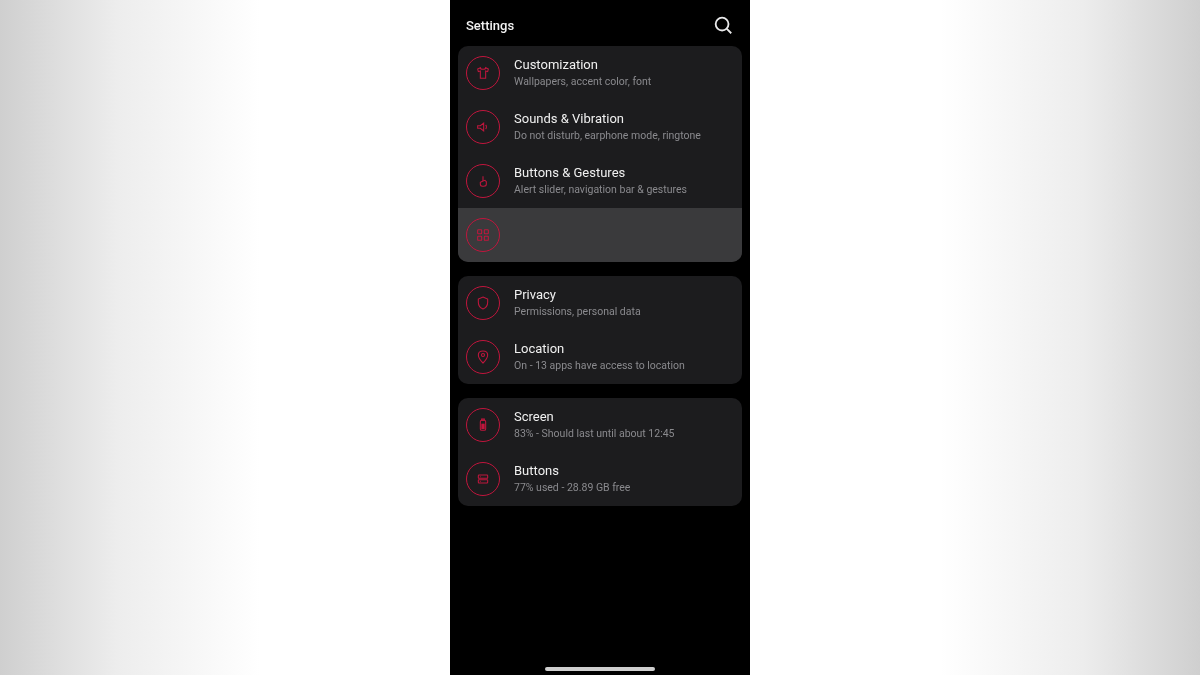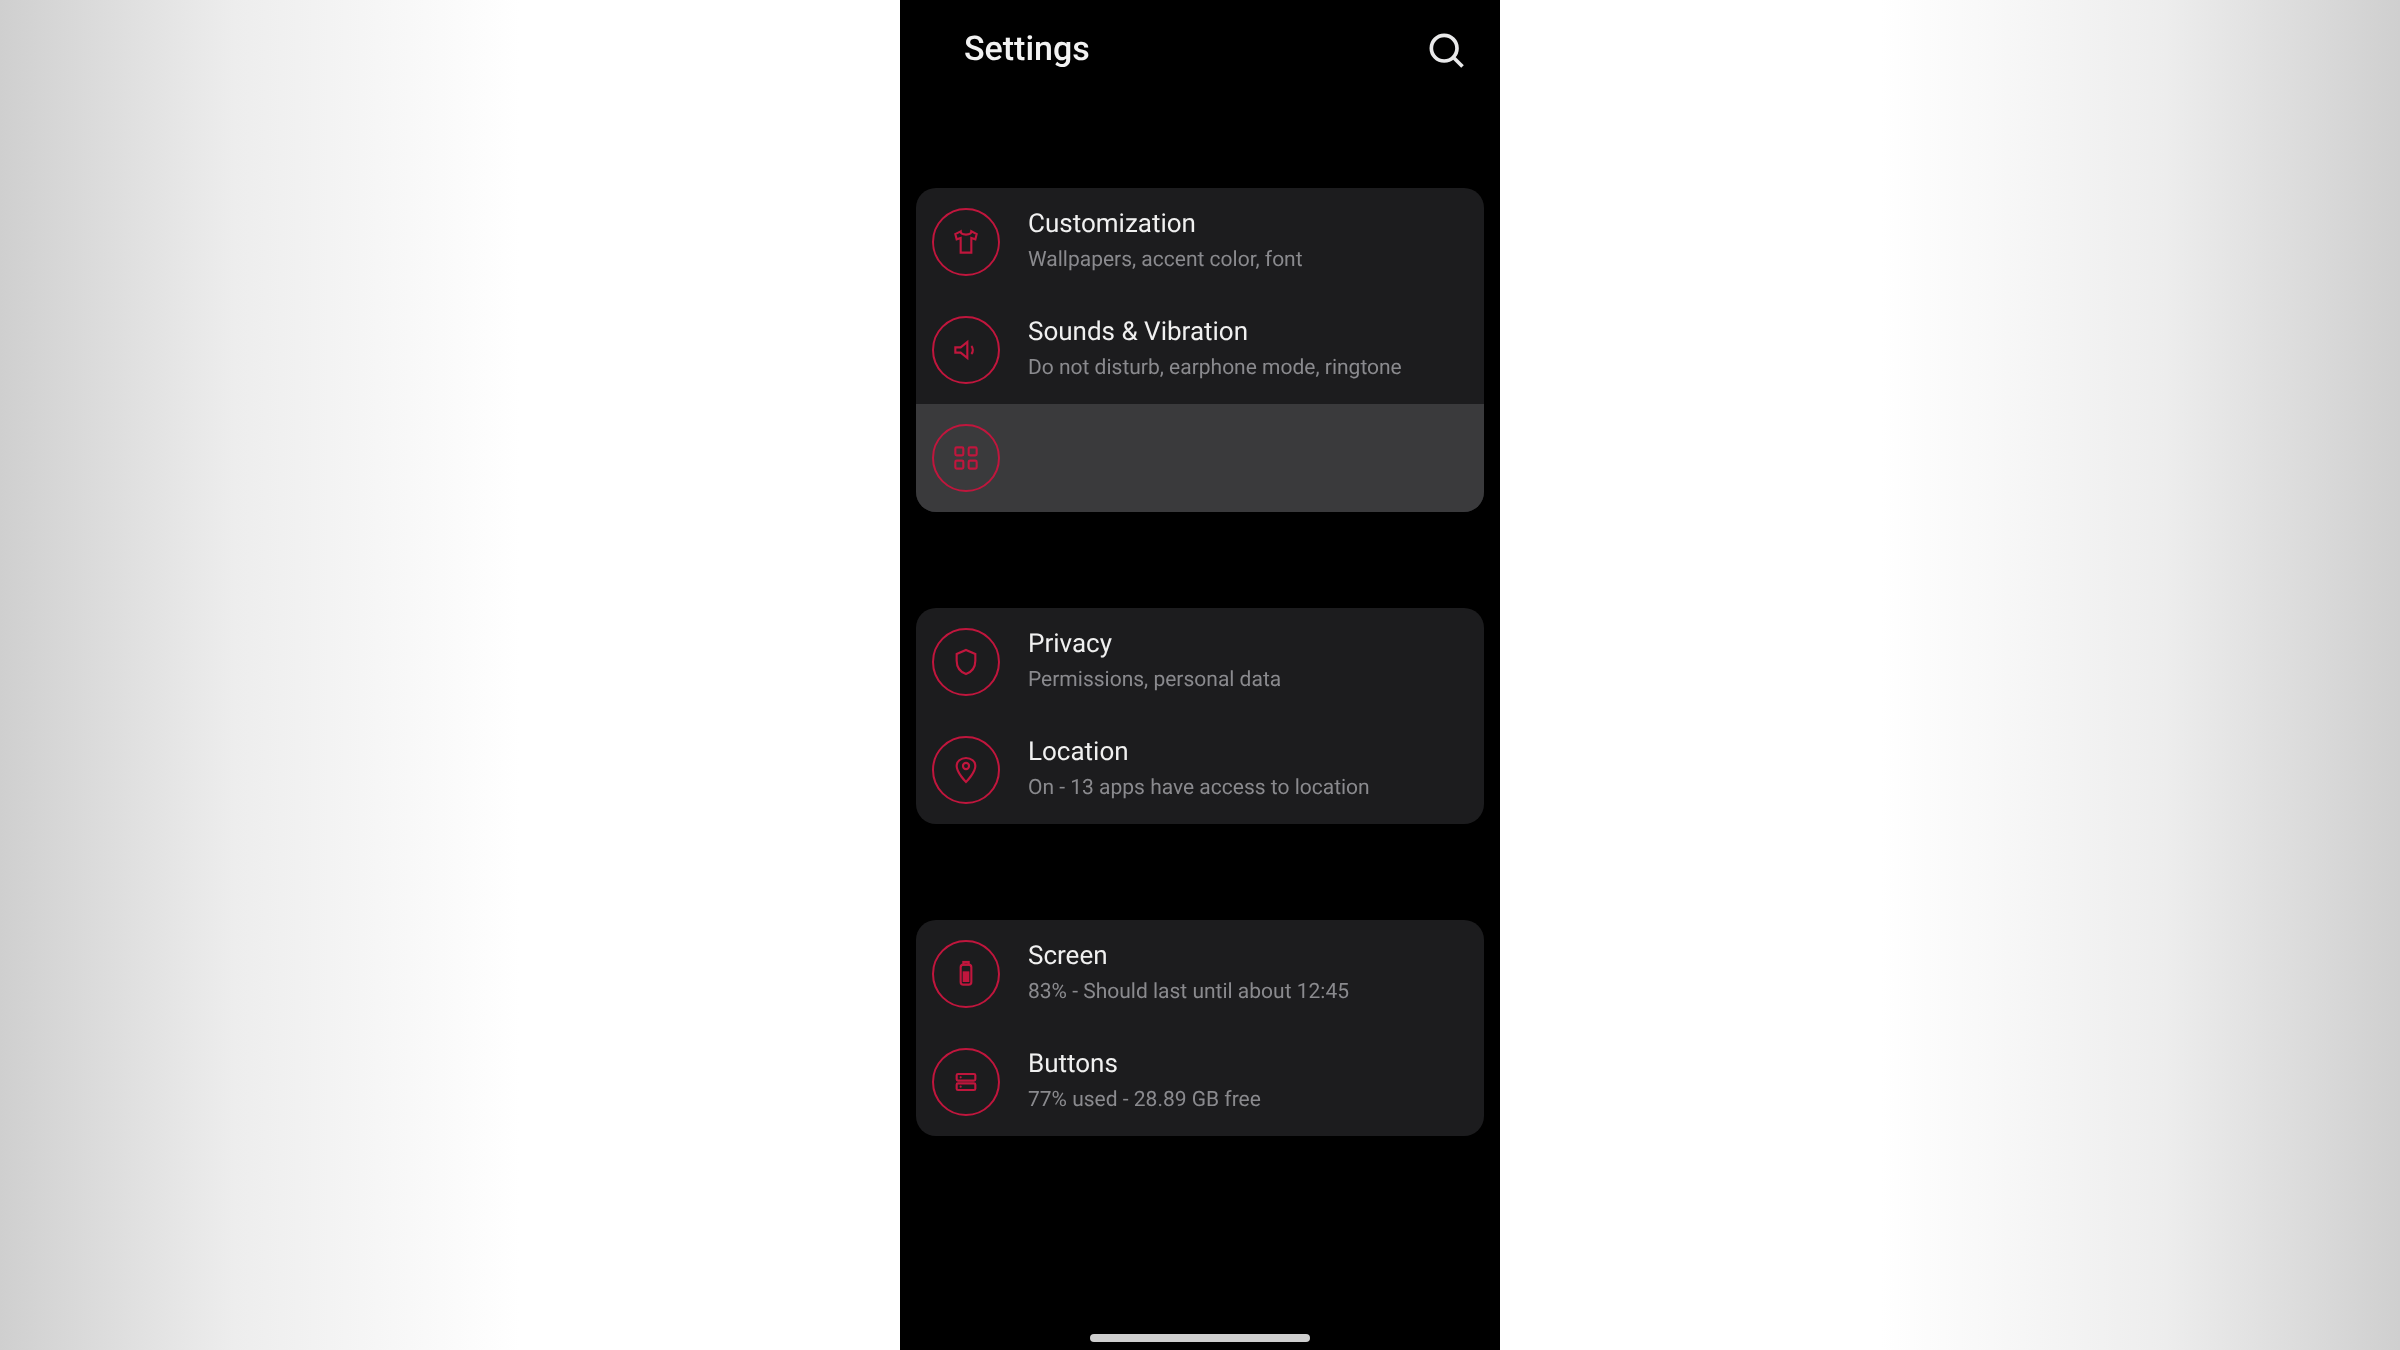--- a/index.html
+++ b/index.html
@@ -38,43 +38,41 @@
     color: #e9e9ea;
     overflow: hidden;
   }
   .header {
     display: flex;
     align-items: center;
     justify-content: space-between;
     padding: 14px 16px 10px 16px;
   }
   .header-title {
-    font-size: 17px;
+    font-size: 13px;
     font-weight: 500;
     color: #f2f2f2;
-    margin-left: 16px;
   }
   .search-btn {
     width: 22px;
     height: 22px;
     display: flex;
     align-items: center;
     justify-content: center;
     color: #e9e9ea;
   }
 
   .content {
     padding: 0 8px 0 8px;
   }
   .card {
     background: #1c1c1e;
     border-radius: 10px;
     margin-bottom: 14px;
     overflow: hidden;
-    margin-top: 48px;
   }
   .row {
     display: flex;
     align-items: center;
     padding: 10px 10px 10px 8px;
     min-height: 48px;
     box-sizing: border-box;
   }
   .row.selected {
     background: #3a3a3c;
@@ -163,20 +161,32 @@
             <svg viewBox="0 0 24 24">
                 <path d="M4 10 L4 14 L8 14 L13 18 L13 6 L8 10 Z"></path>
                 <path d="M16 9 C17.5 10.5 17.5 13.5 16 15"></path>
               </svg>
           </div>
           <div class="texts">
             <div class="title">Sounds &amp; Vibration</div>
             <div class="subtitle">Do not disturb, earphone mode, ringtone</div>
           </div>
         </div>
+        <div class="row">
+          <div class="icon-wrap">
+            <svg viewBox="0 0 24 24">
+                <path d="M12 12 L12 5"></path>
+                <path d="M12 12 L15 11 L17 13 L17 17 C17 19 15 20 13 20 L11 20 C9 20 8 18 8 17 L8 14 Z"></path>
+              </svg>
+          </div>
+          <div class="texts">
+            <div class="title">Buttons &amp; Gestures</div>
+            <div class="subtitle">Alert slider, navigation bar &amp; gestures</div>
+          </div>
+        </div>
         <div class="row selected">
           <div class="icon-wrap">
             <svg viewBox="0 0 24 24">
                 <rect x="4" y="4" width="6" height="6" rx="1"></rect>
                 <rect x="14" y="4" width="6" height="6" rx="1"></rect>
                 <rect x="4" y="14" width="6" height="6" rx="1"></rect>
                 <rect x="14" y="14" width="6" height="6" rx="1"></rect>
               </svg>
           </div>
         </div>

